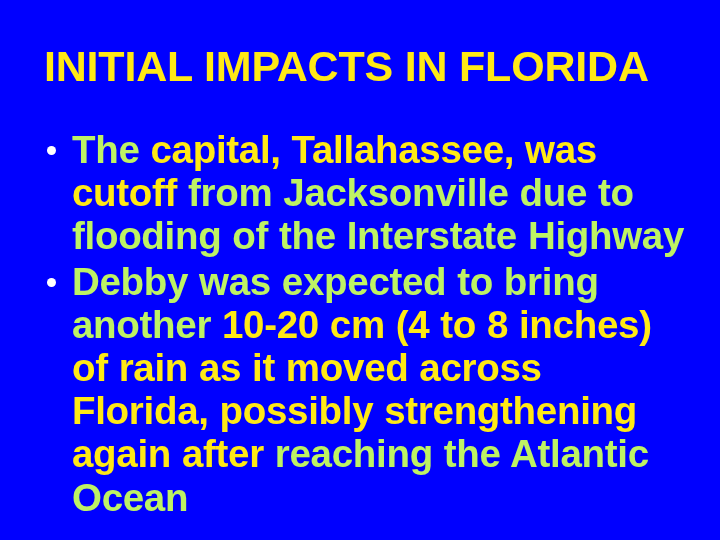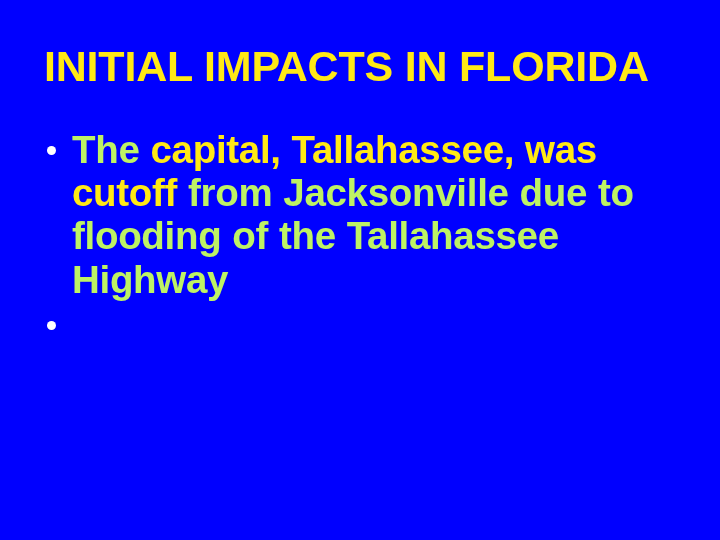--- a/index.html
+++ b/index.html
@@ -69,23 +69,26 @@
 
 <div id="slide">
 
   <div id="slide-title">INITIAL IMPACTS IN FLORIDA</div>
 
   <div id="bullet-list">
 
     <div class="bullet-item">
       <span class="bullet-marker"></span>
       <span class="bullet-text">
-        <span class="txt-white">The </span><span class="txt-yellow">capital, Tallahassee, was cutoff </span><span class="txt-white">from Jacksonville due to flooding of the Tallahassee Highway</span>
+        <span class="txt-white">The </span><span class="txt-yellow">capital, Tallahassee, was cutoff </span><span class="txt-white">from Jacksonville due to flooding of the Interstate Highway</span>
       </span>
     </div>
 
     <div class="bullet-item">
       <span class="bullet-marker"></span>
+      <span class="bullet-text">
+        <span class="txt-white">Debby was expected to bring another </span><span class="txt-yellow">10-20 cm (4 to 8 inches) of rain as it moved across Florida, possibly strengthening again after </span><span class="txt-white">reaching the Atlantic Ocean</span>
+      </span>
     </div>
 
   </div>
 
 </div>
 
 </body></html>

